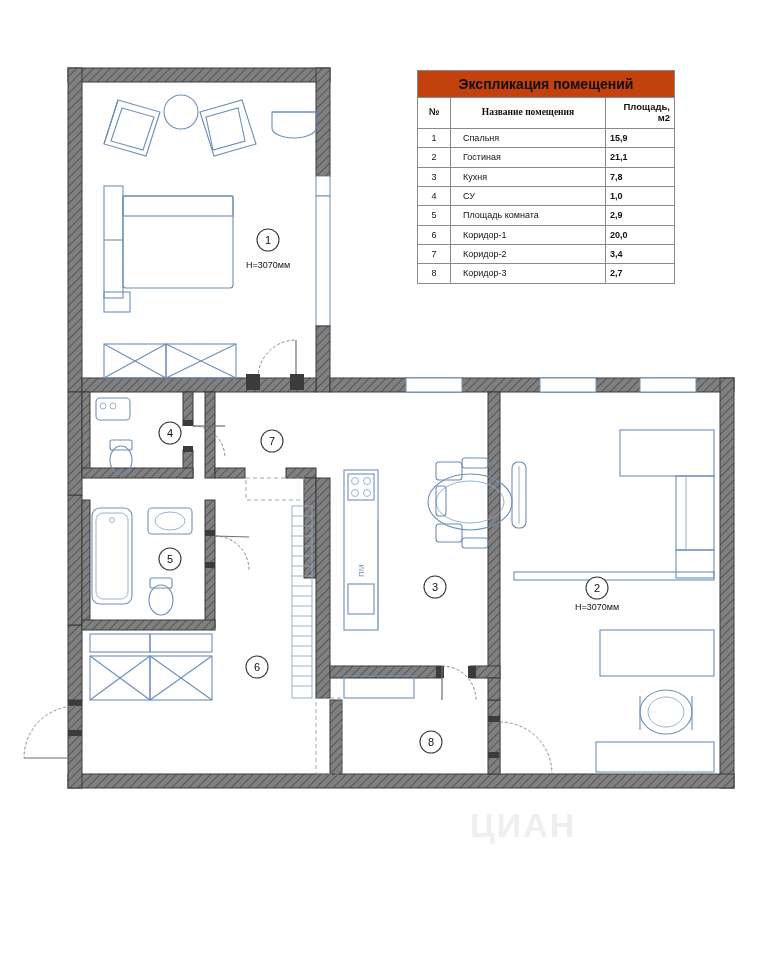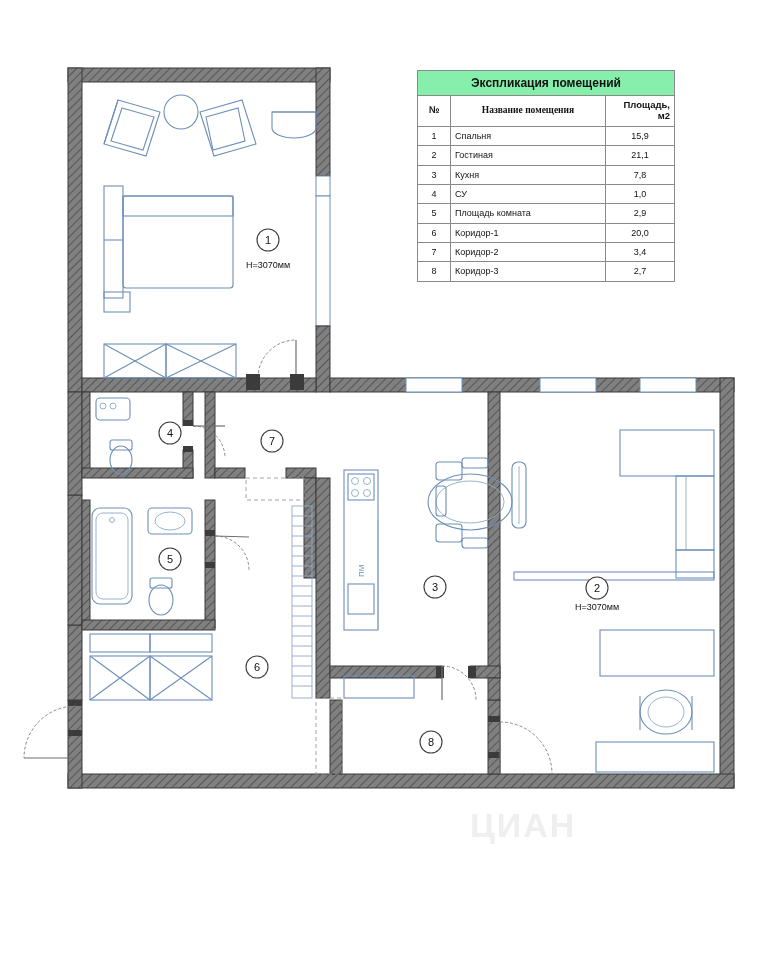--- a/index.html
+++ b/index.html
@@ -29,44 +29,44 @@
     top: 70px;
     width: 258px;
     border-collapse: collapse;
     background: #ffffff;
     font-size: 9px;
     color: #111;
   }
   .legend-table caption {
     caption-side: top;
     font-weight: bold;
-    font-size: 12px;
+    font-size: 14px;
     padding: 5px 0 5px 0;
     border: 1px solid #8a8a8a;
     border-bottom: none;
-    background: #86efac;
+    background: #c2410c;
     color: #111;
   }
   .legend-table th, .legend-table td {
     border: 1px solid #8a8a8a;
     padding: 4px 4px;
     line-height: 1.15;
   }
   .legend-table th {
     font-weight: bold;
     font-size: 9.5px;
     text-align: center;
     vertical-align: middle;
   }
   .legend-table th.col-num { width: 26px; }
   .legend-table th.col-name { width: 160px; font-family: Liberation Serif, serif; }
   .legend-table th.col-area { width: 62px; text-align: right; }
   .legend-table td.num { text-align: center; width: 26px; }
-  .legend-table td.name { text-align: left; padding-left: 4px; }
-  .legend-table td.area { text-align: center; }
+  .legend-table td.name { text-align: left; padding-left: 12px; }
+  .legend-table td.area { text-align: left; font-weight: bold; }
 
   
   svg#floorplan {
     position: absolute;
     left: 0; top: 0;
   }
   .furn { stroke: #6d8fb8; stroke-width: 1.1; fill: none; }
   .furn-thin { stroke: #8fa9c6; stroke-width: 0.9; fill: none; }
   .door-arc { stroke: #7a7a7a; stroke-width: 0.9; fill: none; stroke-dasharray: 3 2; }
   .door-leaf { stroke: #6f6f6f; stroke-width: 1.2; fill: none; }

